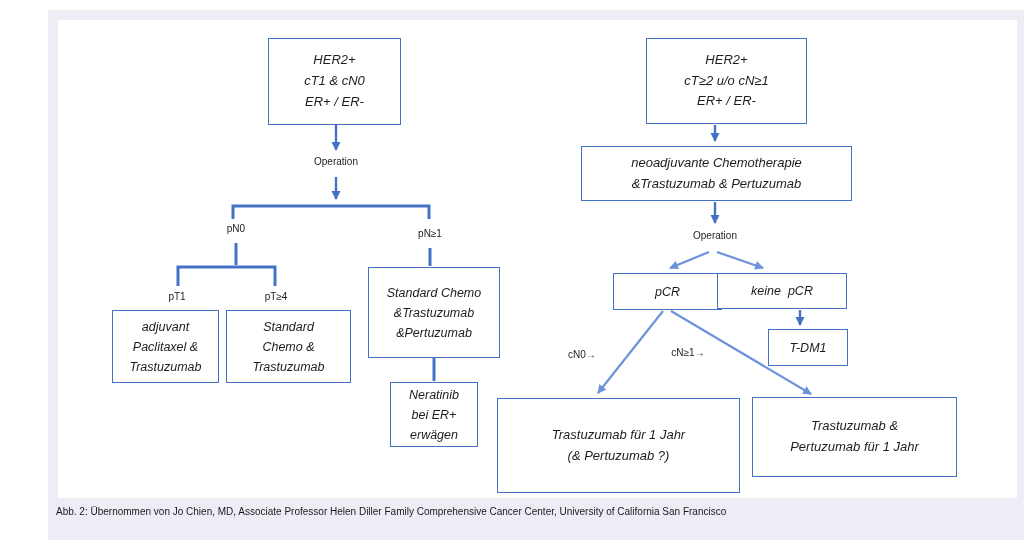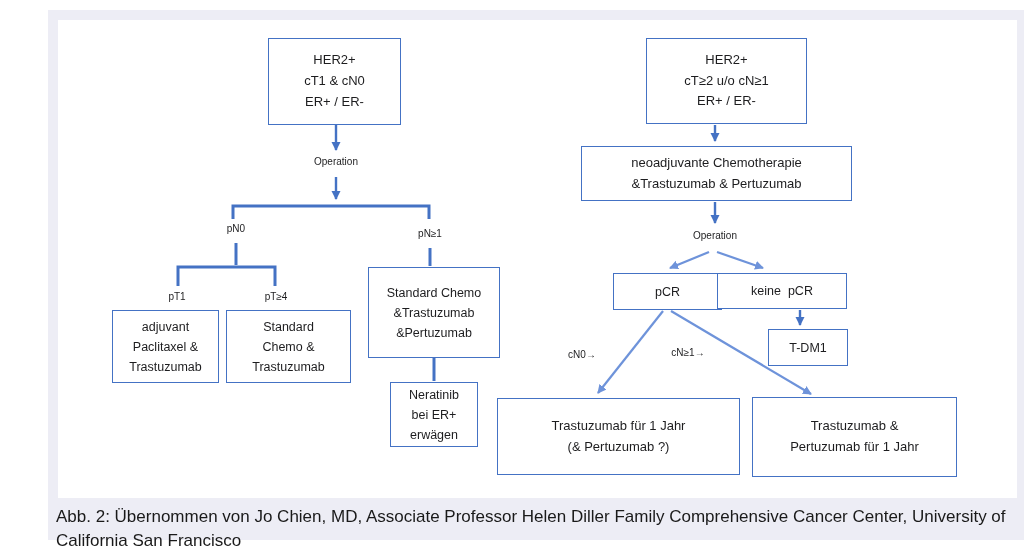--- a/index.html
+++ b/index.html
@@ -22,30 +22,30 @@
   .canvas{
     position:absolute;left:58px;top:20px;width:959px;height:478px;
     background:#ffffff;
   }
   .layer{position:absolute;left:0;top:0;width:1024px;height:557px;pointer-events:none;}
   .box{
     position:absolute;background:var(--box_bg);
     border:1.5px solid var(--accent);
     display:flex;align-items:center;justify-content:center;
     text-align:center;white-space:pre-wrap;
-    font-size:12.5px;line-height:1.6;box-sizing:border-box;
+    font-size:12.5px;line-height:1.6;box-sizing:border-box;font-style:italic;
   }
   .box.big{font-size:13px;}
   .lbl{
     position:absolute;text-align:center;white-space:pre-wrap;
     font-size:10px;line-height:1.4;
   }
   .caption{
     position:absolute;left:56px;top:505px;width:956px;
-    font-size:17px;line-height:1.4;color:#1a1a1a;
+    font-size:10px;line-height:1.4;color:#1a1a1a;
   }
   .ln{stroke:var(--accent);stroke-width:2.4;fill:none;}
   .ln-thick{stroke:var(--accent);stroke-width:3;fill:none;}
   .ln-light{stroke:var(--accent_light);stroke-width:2.2;fill:none;}
   #ah path{fill:var(--accent);}
   #ahl path{fill:var(--accent_light);}
 </style>
 </head>
 <body>
 
@@ -104,18 +104,18 @@
 cT≥2 u/o cN≥1
 ER+ / ER-</div>
 <div class="box big" style="left:581px;top:146px;width:271px;height:55px">neoadjuvante Chemotherapie
 &amp;Trastuzumab &amp; Pertuzumab</div>
 <div class="lbl" style="left:665px;top:229px;width:100px">Operation</div>
 <div class="box" style="left:613px;top:273px;width:109px;height:37px">pCR</div>
 <div class="box" style="left:717px;top:273px;width:130px;height:36px">keine  pCR</div>
 <div class="box" style="left:768px;top:329px;width:80px;height:37px">T-DM1</div>
 <div class="lbl" style="left:547px;top:348px;width:70px">cN0→</div>
 <div class="lbl" style="left:650px;top:346px;width:76px">cN≥1→</div>
-<div class="box big" style="left:497px;top:398px;width:243px;height:77px">Trastuzumab für 1 Jahr
+<div class="box big" style="left:497px;top:398px;width:243px;height:95px">Trastuzumab für 1 Jahr
 (&amp; Pertuzumab ?)</div>
 <div class="box big" style="left:752px;top:397px;width:205px;height:80px">Trastuzumab &amp;
 Pertuzumab für 1 Jahr</div>
 
 <div class="caption">Abb. 2: Übernommen von Jo Chien, MD, Associate Professor Helen Diller Family Comprehensive Cancer Center, University of California San Francisco</div>
 
 </body></html>

